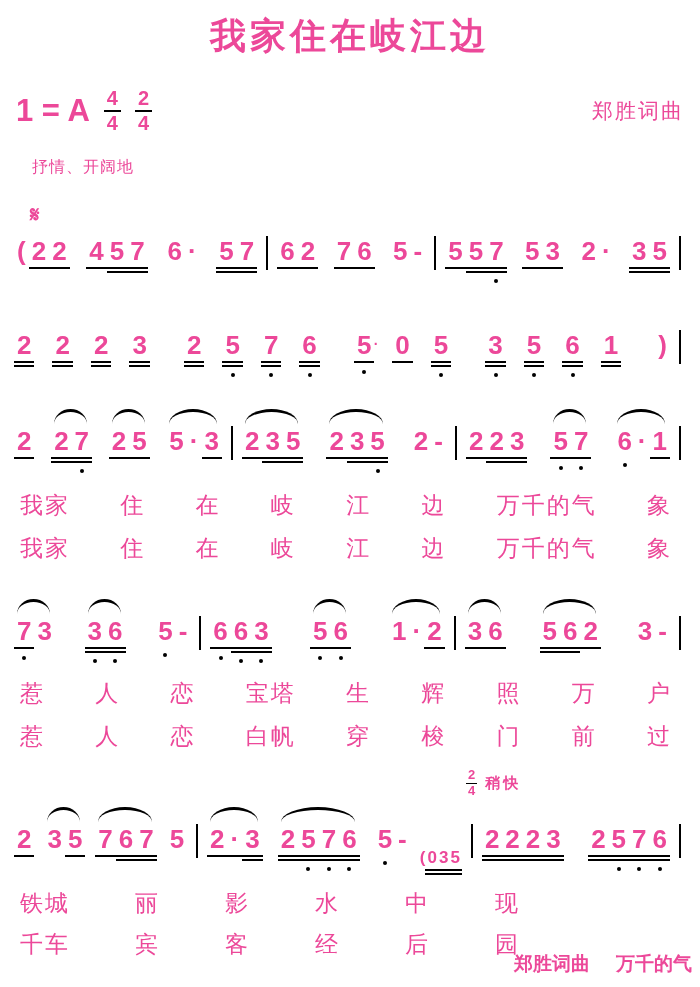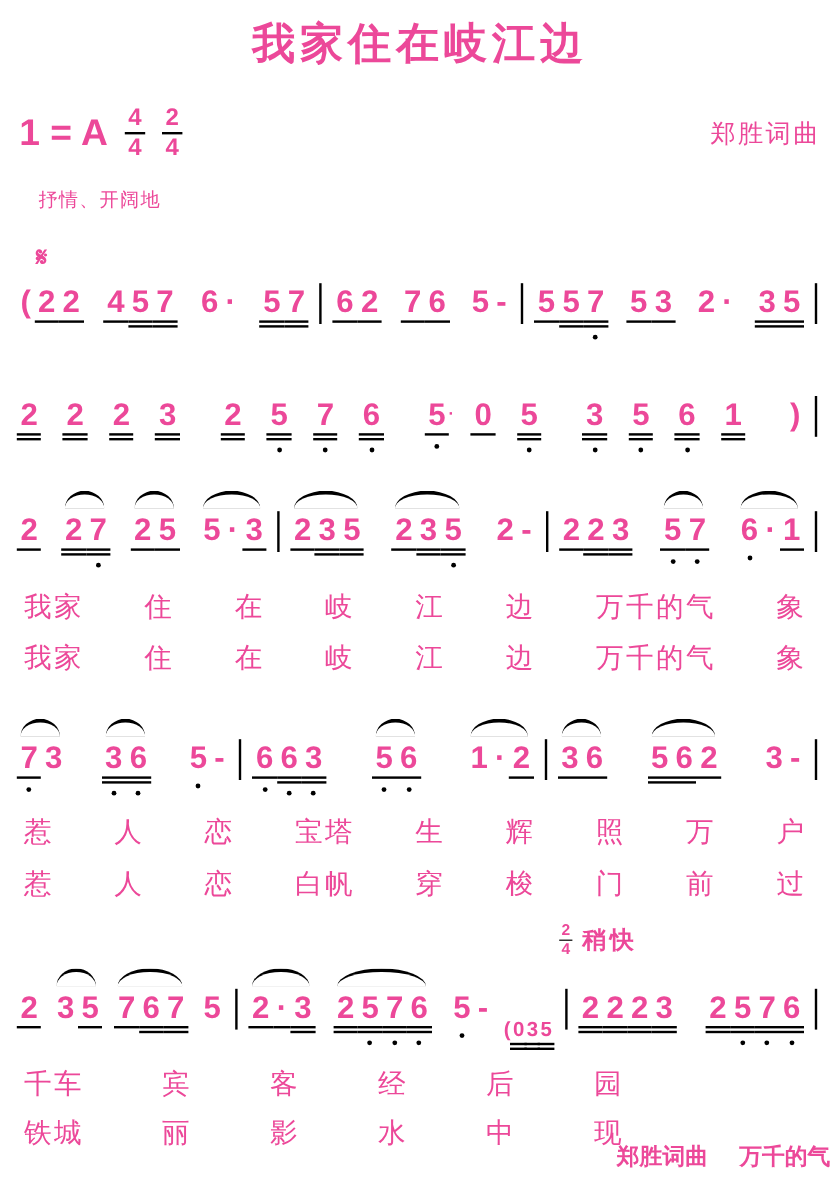--- a/index.html
+++ b/index.html
@@ -34,21 +34,21 @@
   .note.u1 .od{bottom:-14px;}
   .note.u2 .od{bottom:-17px;}
   .ad{position:absolute;top:-1px;right:-5px;font-size:14px;}
   .slur{position:absolute;top:-17px;left:2px;right:4px;height:12px;
         border-top:3px solid #000;border-radius:50% 50% 0 0/100% 100% 0 0;}
   .grp.small{font-size:17px;transform:translateY(24px);margin-left:-4px;gap:0;}
   .grp.small .note{font-size:17px;line-height:20px;padding:0 1px;font-weight:bold;}
   .ann{position:absolute;top:-56px;left:-14px;display:flex;align-items:center;gap:8px;font-weight:bold;}
   .ann .frac{display:inline-flex;flex-direction:column;align-items:center;font-size:13px;line-height:1.15;}
   .ann .frac .num{border-bottom:1.5px solid #000;padding:0 2px;}
-  .ann .txt{font-size:20px;letter-spacing:3px;}
+  .ann .txt{font-size:15px;letter-spacing:3px;}
 
   
   .lyr{display:flex;justify-content:space-between;font-size:23px;font-weight:normal;
        padding-left:20px;box-sizing:border-box;letter-spacing:2px;}
   .lyr.w0{width:672px;margin-top:30px;text-align:center;}
   .lyr.w0 + .lyr.w0{margin-top:12px;}
   .lyr.w1{width:672px;margin-top:28px;}
   .lyr.w1 + .lyr.w1{margin-top:12px;}
   .lyr.w2{width:520px;margin-top:30px;}
   .lyr.w2 + .lyr.w2{margin-top:10px;}
@@ -396,34 +396,34 @@
         <span class="grp">
           <span class="note u2">2</span>
           <span class="note u2">5<span class="od"></span></span>
           <span class="note u2">7<span class="od"></span></span>
           <span class="note u2">6<span class="od"></span></span>
         </span>
       </div>
       <div class="bar"></div>
     </div>
   <div class="lyr w2">
+      <span class="syl">铁城</span>
+      <span class="syl">丽</span>
+      <span class="syl">影</span>
+      <span class="syl">水</span>
+      <span class="syl">中</span>
+      <span class="syl">现</span>
+    </div>
+  <div class="lyr w2">
       <span class="syl">千车</span>
       <span class="syl">宾</span>
       <span class="syl">客</span>
       <span class="syl">经</span>
       <span class="syl">后</span>
       <span class="syl">园</span>
     </div>
-  <div class="lyr w2">
-      <span class="syl">铁城</span>
-      <span class="syl">丽</span>
-      <span class="syl">影</span>
-      <span class="syl">水</span>
-      <span class="syl">中</span>
-      <span class="syl">现</span>
-    </div>
 
   <div class="footer">
     <span>郑胜词曲</span>
     <span class="brand">万千的气</span>
   </div>
 
 </div>
 
 </body></html>

